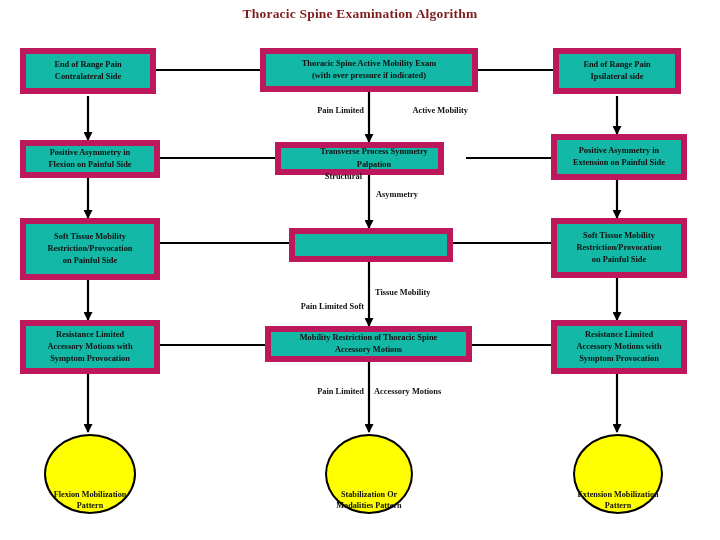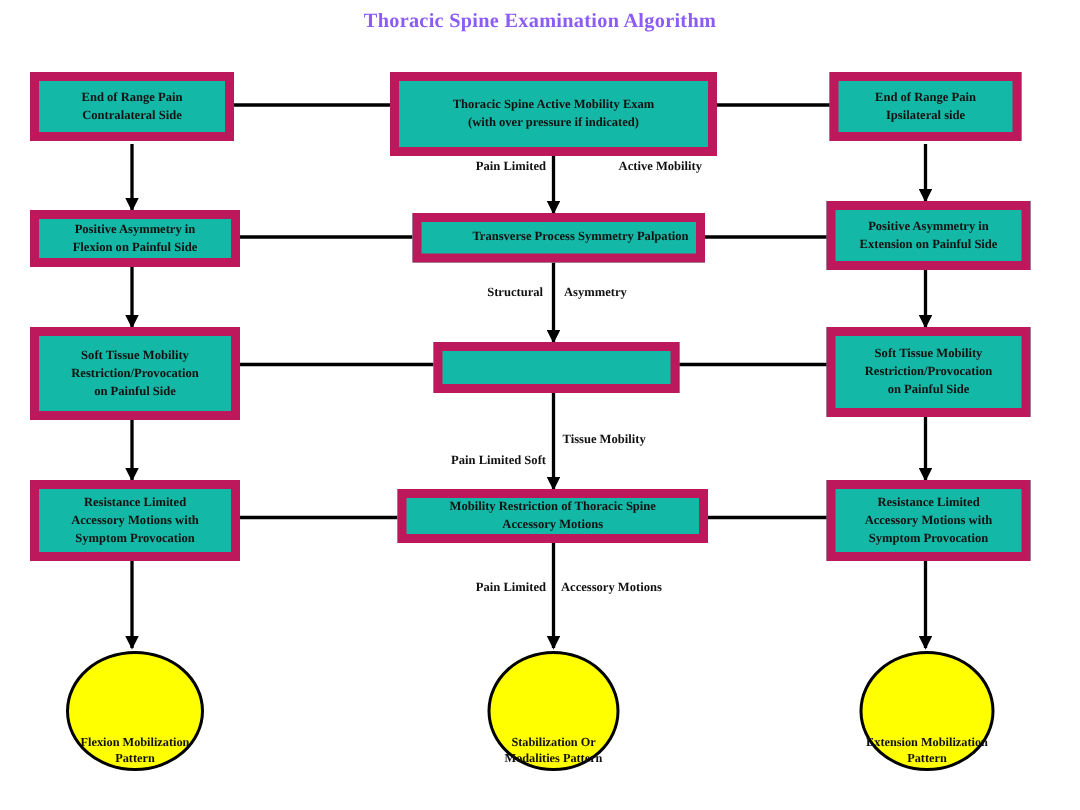--- a/index.html
+++ b/index.html
@@ -14,21 +14,21 @@
   #canvas{position:absolute;left:0;top:0;width:720px;height:540px;}
   #svg-layer{position:absolute;left:0;top:0;width:720px;height:540px;pointer-events:none;}
 
   .title{
     position:absolute;
     left:0;top:6px;width:720px;
     text-align:center;
     font-family:"Liberation Serif", serif;
     font-size:13.5px;
     font-weight:bold;
-    color:#8b5cf6;
+    color:#7f1d1d;
     letter-spacing:.2px;
   }
 
   .node{
     position:absolute;
     box-sizing:border-box;
     border:6px solid #be185d;
     background:#14b8a6;
     display:flex;
     align-items:center;
@@ -124,21 +124,21 @@
     </g>
   </svg>
 
   <div class="node" style="left:20px;top:48px;width:136px;height:46px;">
     <span>
       <span>End of Range Pain</span>
       <span>Contralateral Side</span>
     </span>
   </div>
 
-  <div class="node" style="left:260px;top:48px;width:218px;height:56px;">
+  <div class="node" style="left:260px;top:48px;width:218px;height:44px;">
     <span>
       <span>Thoracic Spine Active Mobility Exam</span>
       <span>(with over pressure if indicated)</span>
     </span>
   </div>
 
   <div class="node" style="left:553px;top:48px;width:128px;height:46px;">
     <span>
       <span>End of Range Pain</span>
       <span>Ipsilateral side</span>
@@ -148,32 +148,32 @@
   <div class="edge-label" style="left:300px;top:106px;width:64px;text-align:right;">Pain Limited</div>
   <div class="edge-label" style="left:376px;top:106px;width:92px;text-align:right;">Active Mobility</div>
 
   <div class="node" style="left:20px;top:140px;width:140px;height:38px;">
     <span>
       <span>Positive Asymmetry in</span>
       <span>Flexion on Painful Side</span>
     </span>
   </div>
 
-  <div class="node" style="left:275px;top:142px;width:195px;height:33px;padding-left:32px;">
+  <div class="node" style="left:275px;top:142px;width:169px;height:33px;padding-left:32px;">
     <span>Transverse Process Symmetry Palpation</span>
   </div>
 
   <div class="node" style="left:551px;top:134px;width:136px;height:46px;">
     <span>
       <span>Positive Asymmetry in</span>
       <span>Extension on Painful Side</span>
     </span>
   </div>
 
-  <div class="edge-label" style="left:296px;top:190px;width:66px;text-align:right;">Structural</div>
+  <div class="edge-label" style="left:296px;top:172px;width:66px;text-align:right;">Structural</div>
   <div class="edge-label" style="left:376px;top:190px;width:84px;text-align:left;">Asymmetry</div>
 
   <div class="node" style="left:20px;top:218px;width:140px;height:62px;">
     <span>
       <span>Soft Tissue Mobility</span>
       <span>Restriction/Provocation</span>
       <span>on Painful Side</span>
     </span>
   </div>
 

